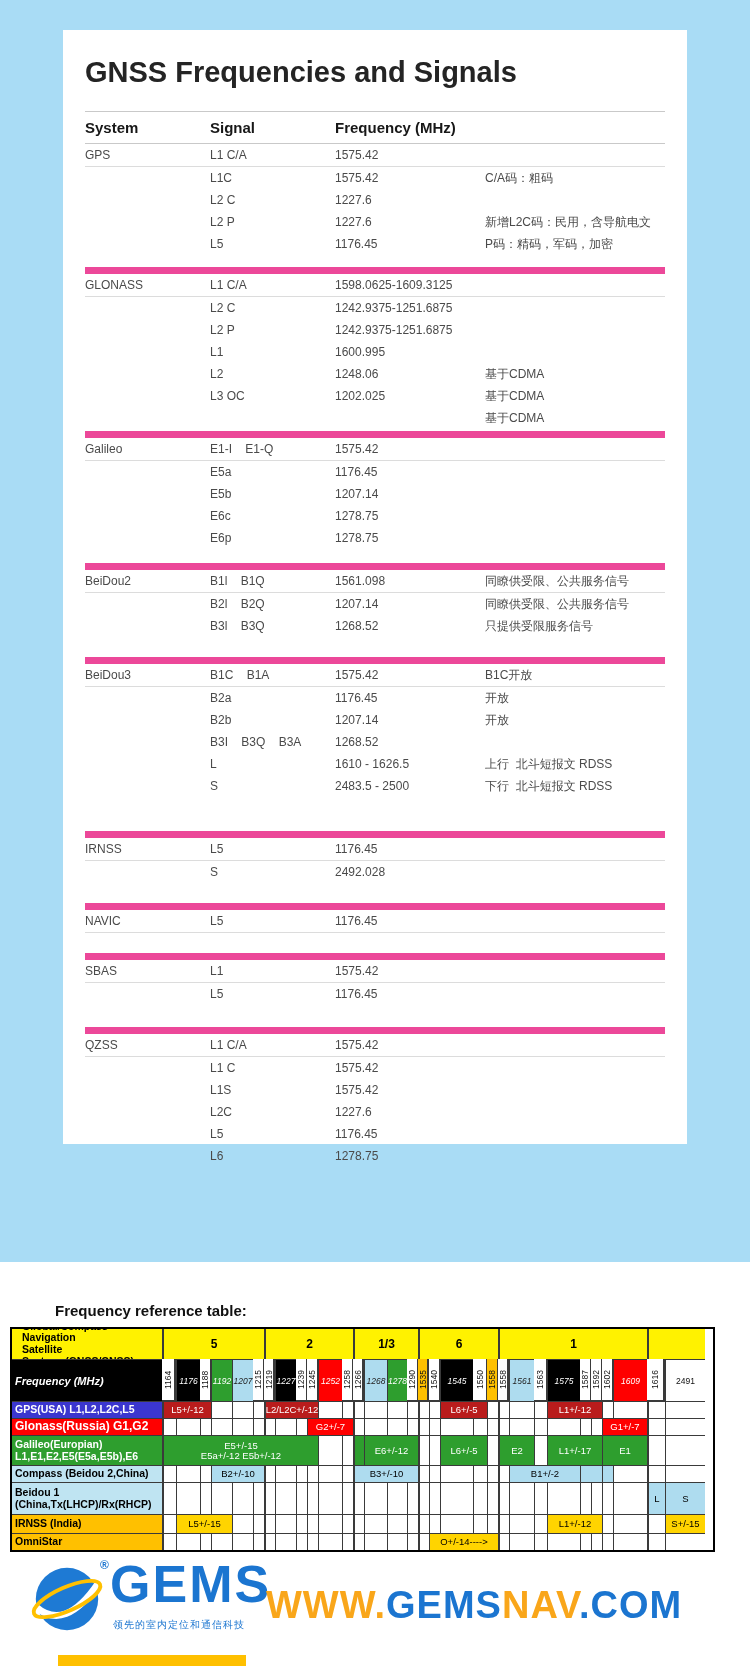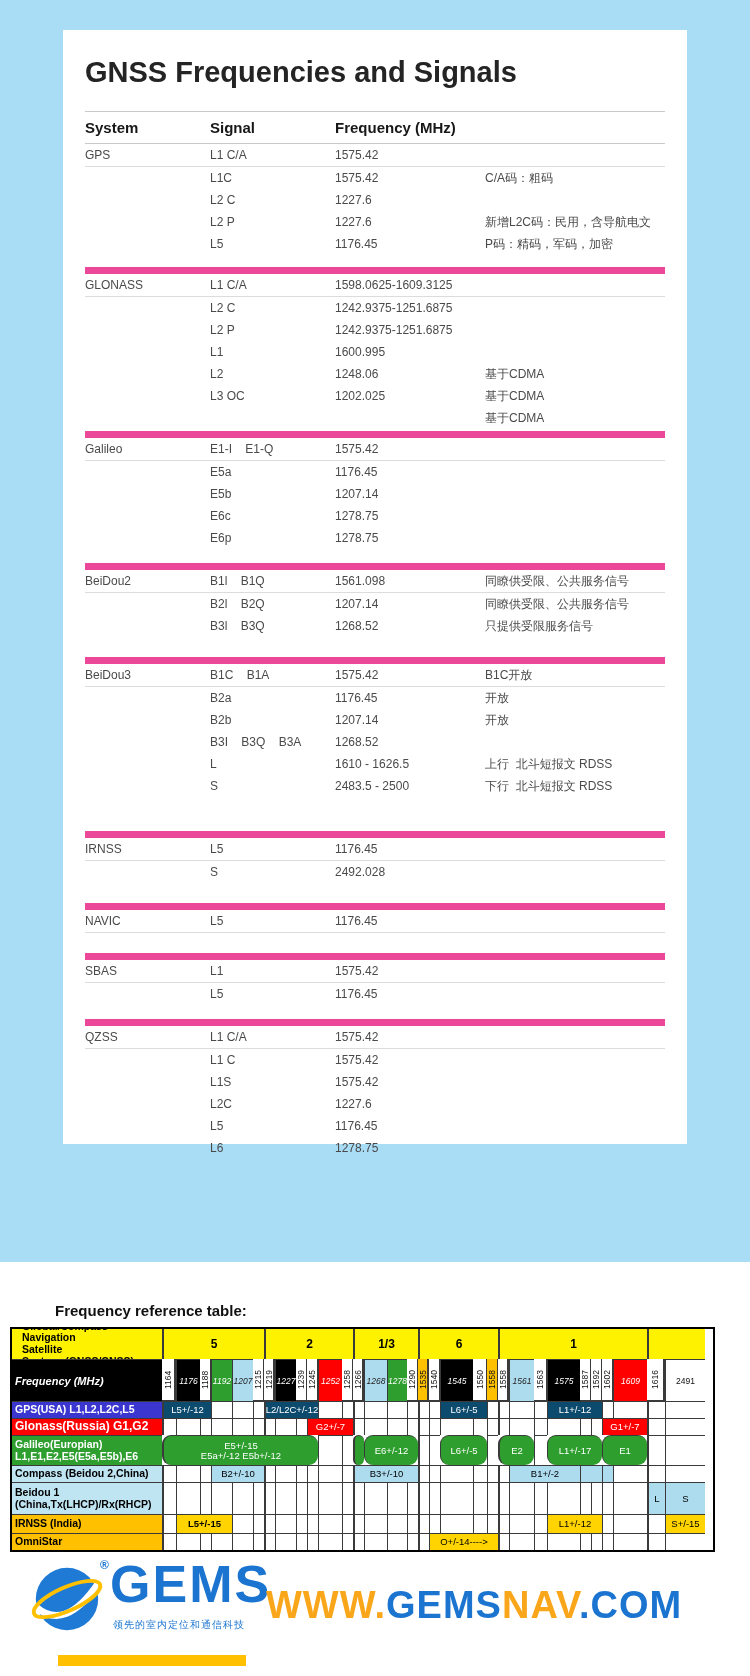--- a/index.html
+++ b/index.html
@@ -42,23 +42,23 @@
   .bg-r{background:#FF0000;color:#fff;font-style:italic;}
   .bg-o{background:#FFC000;color:#111;}
   .rlabel{font-weight:bold;font-size:10.5px;line-height:1.12;justify-content:flex-start !important;
     padding-left:3px;white-space:pre-line;text-align:left;}
   .rl-blue{background:#3B36CF;color:#fff;}
   .rl-red{background:#FF0000;color:#fff;font-size:12px;}
   .rl-green{background:#2E9E2E;color:#fff;}
   .rl-lblue{background:#BFE4F2;color:#000;}
   .rl-gold{background:#FFC000;color:#000;}
   .rcell{font-size:9.5px;line-height:1.05;white-space:pre-line;text-align:center;}
-  .cb-blue{background:#0c4a6e;color:#fff;}
+  .cb-blue{background:#b91c1c;color:#fff;}
   .cb-red{background:#FF0000;color:#fff;}
-  .cb-green{background:#2E9E2E;color:#fff;border-radius:9px;}
+  .cb-green{background:#2E9E2E;color:#fff;}
   .cb-lblue{background:#AEDCEF;color:#000;}
   .cb-gold{background:#FFD400;color:#000;}
   .rempty{background:#fff;}
   .footer{position:relative;height:123px;background:#fff;}
   .logo-circle{position:absolute;left:28px;top:8px;}
   .logo-reg{position:absolute;left:100px;top:6px;font-size:12px;color:#1B75D0;font-weight:bold;}
   .logo-text{position:absolute;left:110px;top:2px;font-size:52px;font-weight:800;color:#1B75D0;
     letter-spacing:2px;}
   .logo-tagline{position:absolute;left:113px;top:66px;font-size:10px;color:#1B75D0;letter-spacing:1px;}
   .logo-bar{position:absolute;left:58px;top:103px;width:188px;height:11px;background:#FFC000;}
@@ -258,21 +258,21 @@
           </div>
         </div>
         <div class="gsec" style="margin-bottom: 20px;">
           <div class="grow first">
             <div class="gcell system">NAVIC</div>
             <div class="gcell signal">L5</div>
             <div class="gcell freq">1176.45</div>
             <div class="gcell note"></div>
           </div>
         </div>
-        <div class="gsec" style="margin-bottom: 14px;">
+        <div class="gsec" style="margin-bottom: 22px;">
           <div class="grow first">
             <div class="gcell system">SBAS</div>
             <div class="gcell signal">L1</div>
             <div class="gcell freq">1575.42</div>
             <div class="gcell note"></div>
           </div>
           <div class="grow">
             <div class="gcell system"></div>
             <div class="gcell signal">L5</div>
             <div class="gcell freq">1176.45</div>
@@ -487,21 +487,21 @@
       <div class="rempty" style="grid-area: 7 / 25 / auto / span 1;"></div>
       <div class="rempty" style="grid-area: 7 / 26 / auto / span 1;"></div>
       <div class="rempty" style="grid-area: 7 / 27 / auto / span 1;"></div>
       <div class="rempty" style="grid-area: 7 / 28 / auto / span 1;"></div>
       <div class="rempty" style="grid-area: 7 / 29 / auto / span 1;"></div>
       <div class="rempty" style="grid-area: 7 / 30 / auto / span 1;"></div>
       <div class="rcell cb-lblue thick" style="grid-area: 7 / 31 / auto / span 1;">L</div>
       <div class="rcell cb-lblue" style="grid-area: 7 / 32 / auto / span 1;">S</div>
       <div class="rlabel rl-gold col1" style="grid-area: 8 / 1 / auto / span 1;">IRNSS (India)</div>
       <div class="rempty thick" style="grid-area: 8 / 2 / auto / span 1;"></div>
-      <div class="rcell cb-gold" style="grid-area: 8 / 3 / auto / span 3; font-weight: bold;">L5+/-15</div>
+      <div class="rcell cb-gold" style="grid-area: 8 / 3 / auto / span 3;">L5+/-15</div>
       <div class="rempty" style="grid-area: 8 / 6 / auto / span 1;"></div>
       <div class="rempty" style="grid-area: 8 / 7 / auto / span 1;"></div>
       <div class="rempty thick" style="grid-area: 8 / 8 / auto / span 1;"></div>
       <div class="rempty" style="grid-area: 8 / 9 / auto / span 1;"></div>
       <div class="rempty" style="grid-area: 8 / 10 / auto / span 1;"></div>
       <div class="rempty" style="grid-area: 8 / 11 / auto / span 1;"></div>
       <div class="rempty" style="grid-area: 8 / 12 / auto / span 1;"></div>
       <div class="rempty" style="grid-area: 8 / 13 / auto / span 1;"></div>
       <div class="rempty thick" style="grid-area: 8 / 14 / auto / span 1;"></div>
       <div class="rempty" style="grid-area: 8 / 15 / auto / span 1;"></div>

